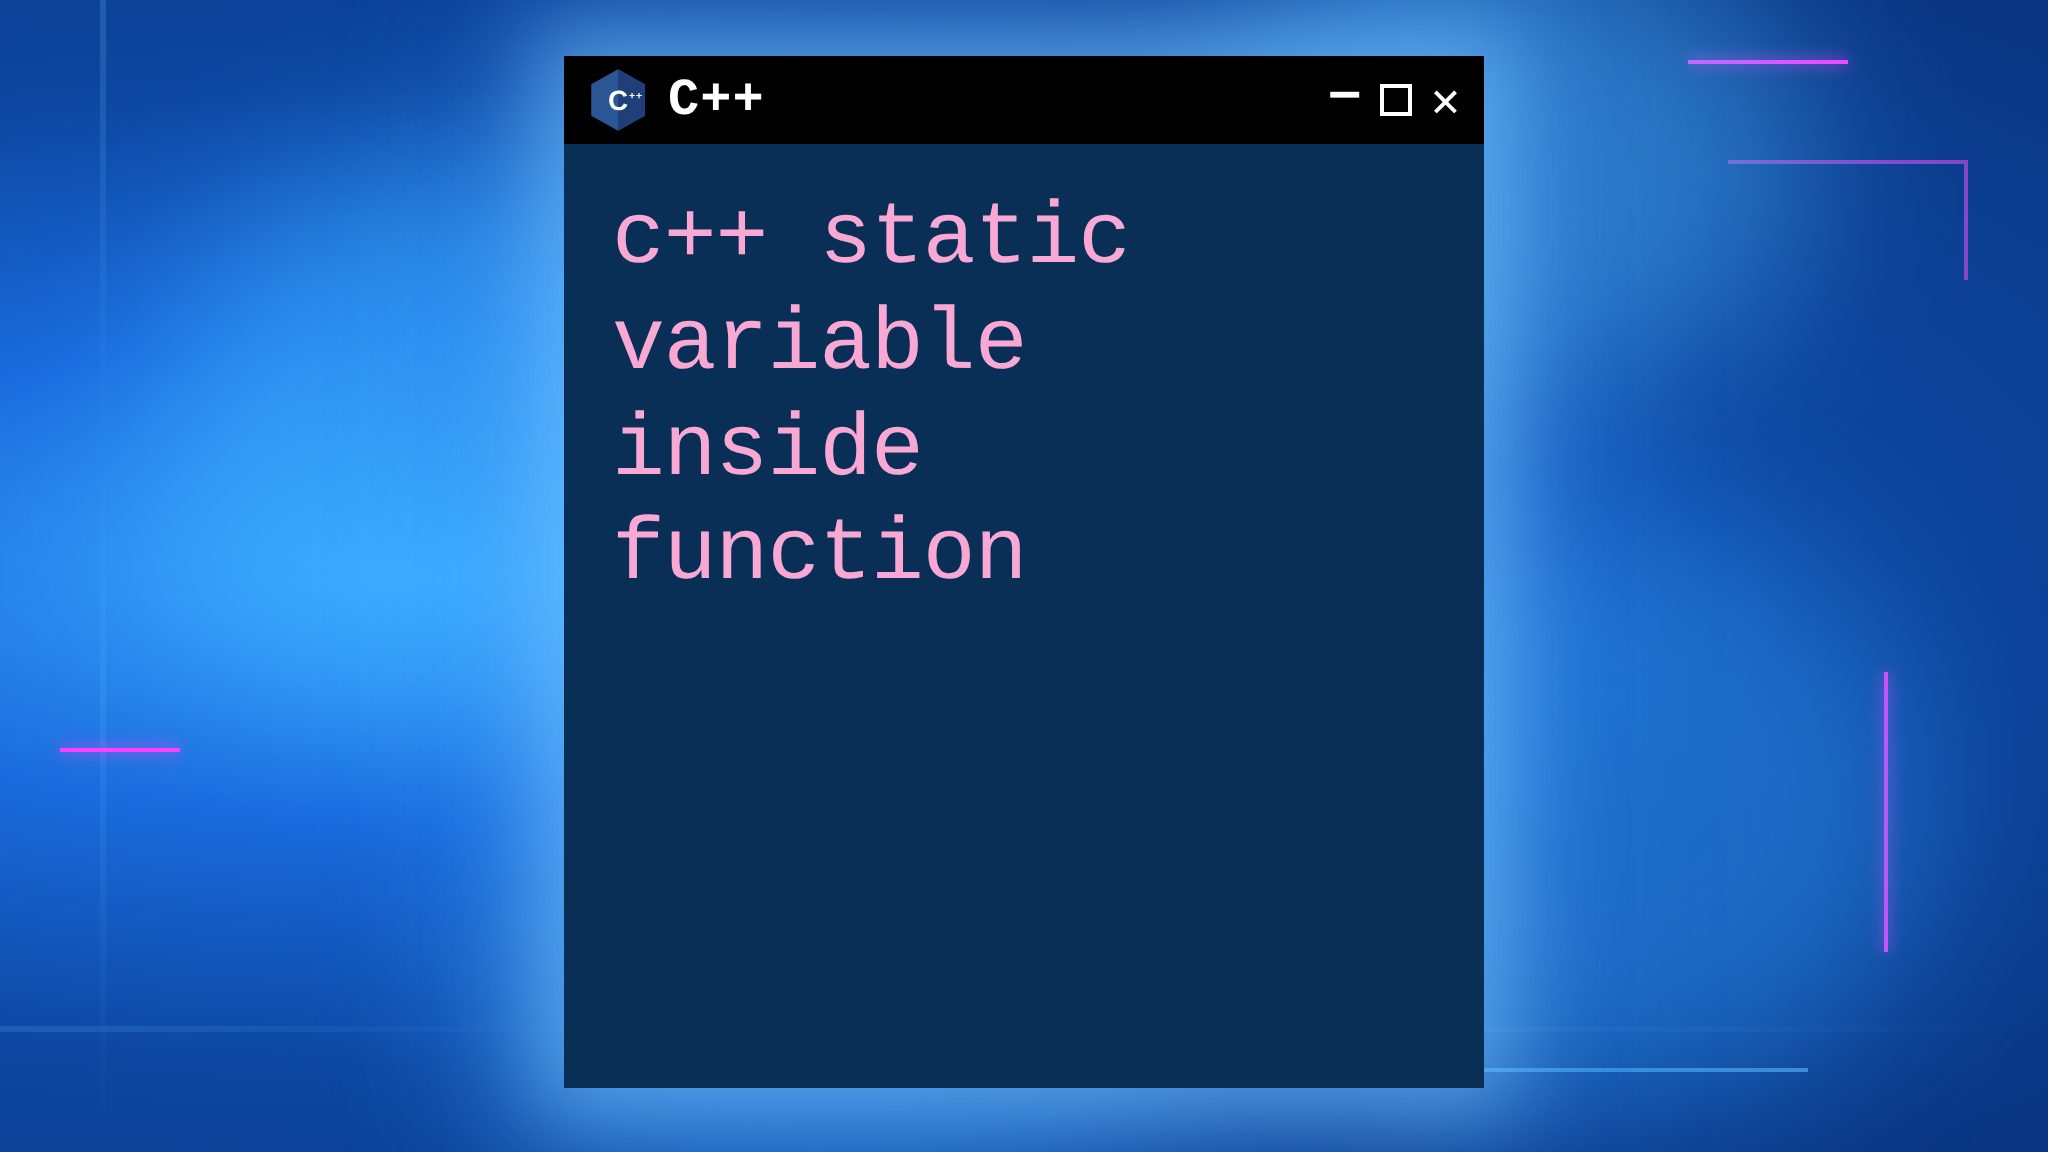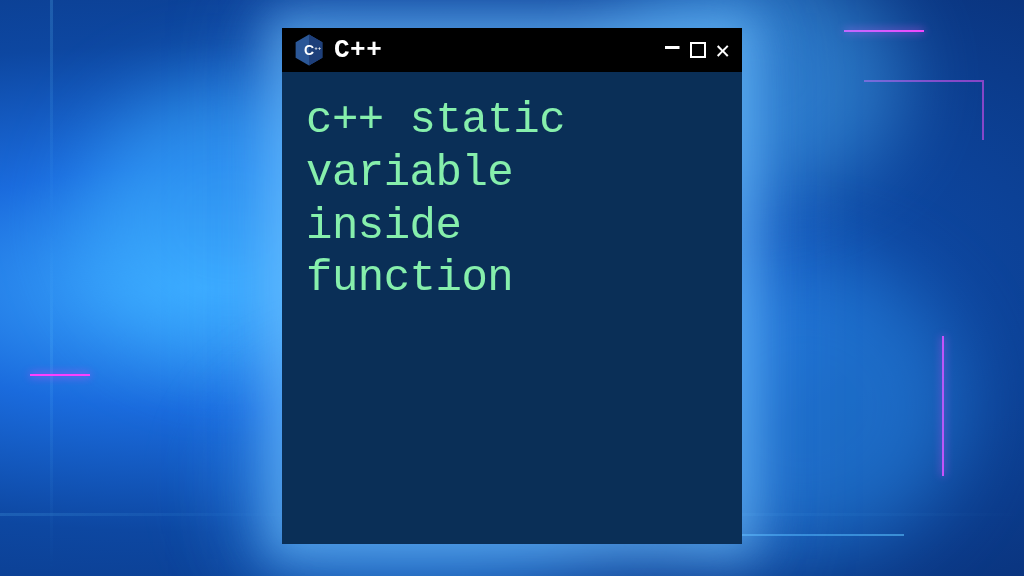--- a/index.html
+++ b/index.html
@@ -149,21 +149,21 @@
     .ctrl-max {
       width: 16px; height: 16px;
       border: 2.5px solid #fff;
       display: inline-block;
     }
     .ctrl-close { font-size: 26px; }
 
     .content {
       flex: 1;
       padding: 22px 24px;
-      color: #86efac;
+      color: #f9a8d4;
       font-size: 44px;
       line-height: 1.2;
       font-family: 'Consolas', 'Courier New', monospace;
       white-space: pre-line;
       letter-spacing: -0.5px;
     }
   </style>
 </head>
 <body>
 

